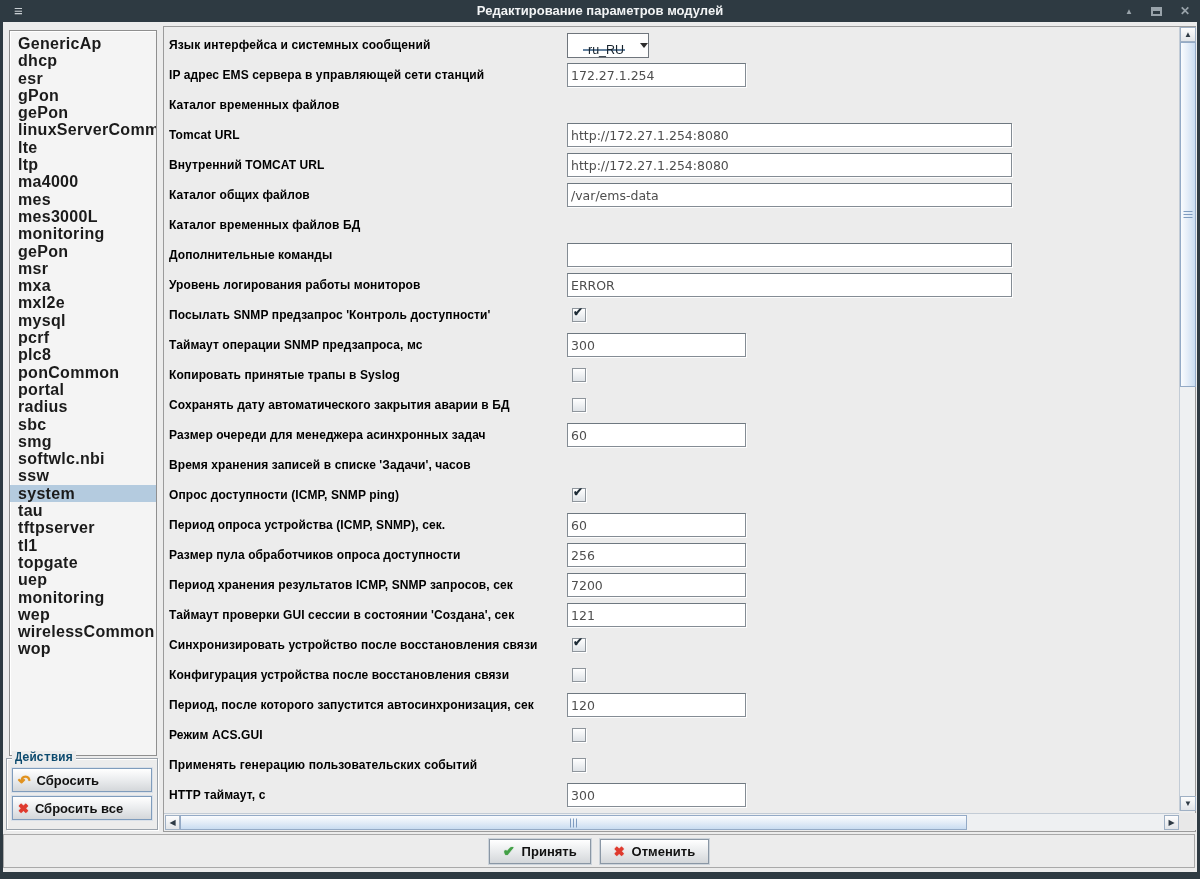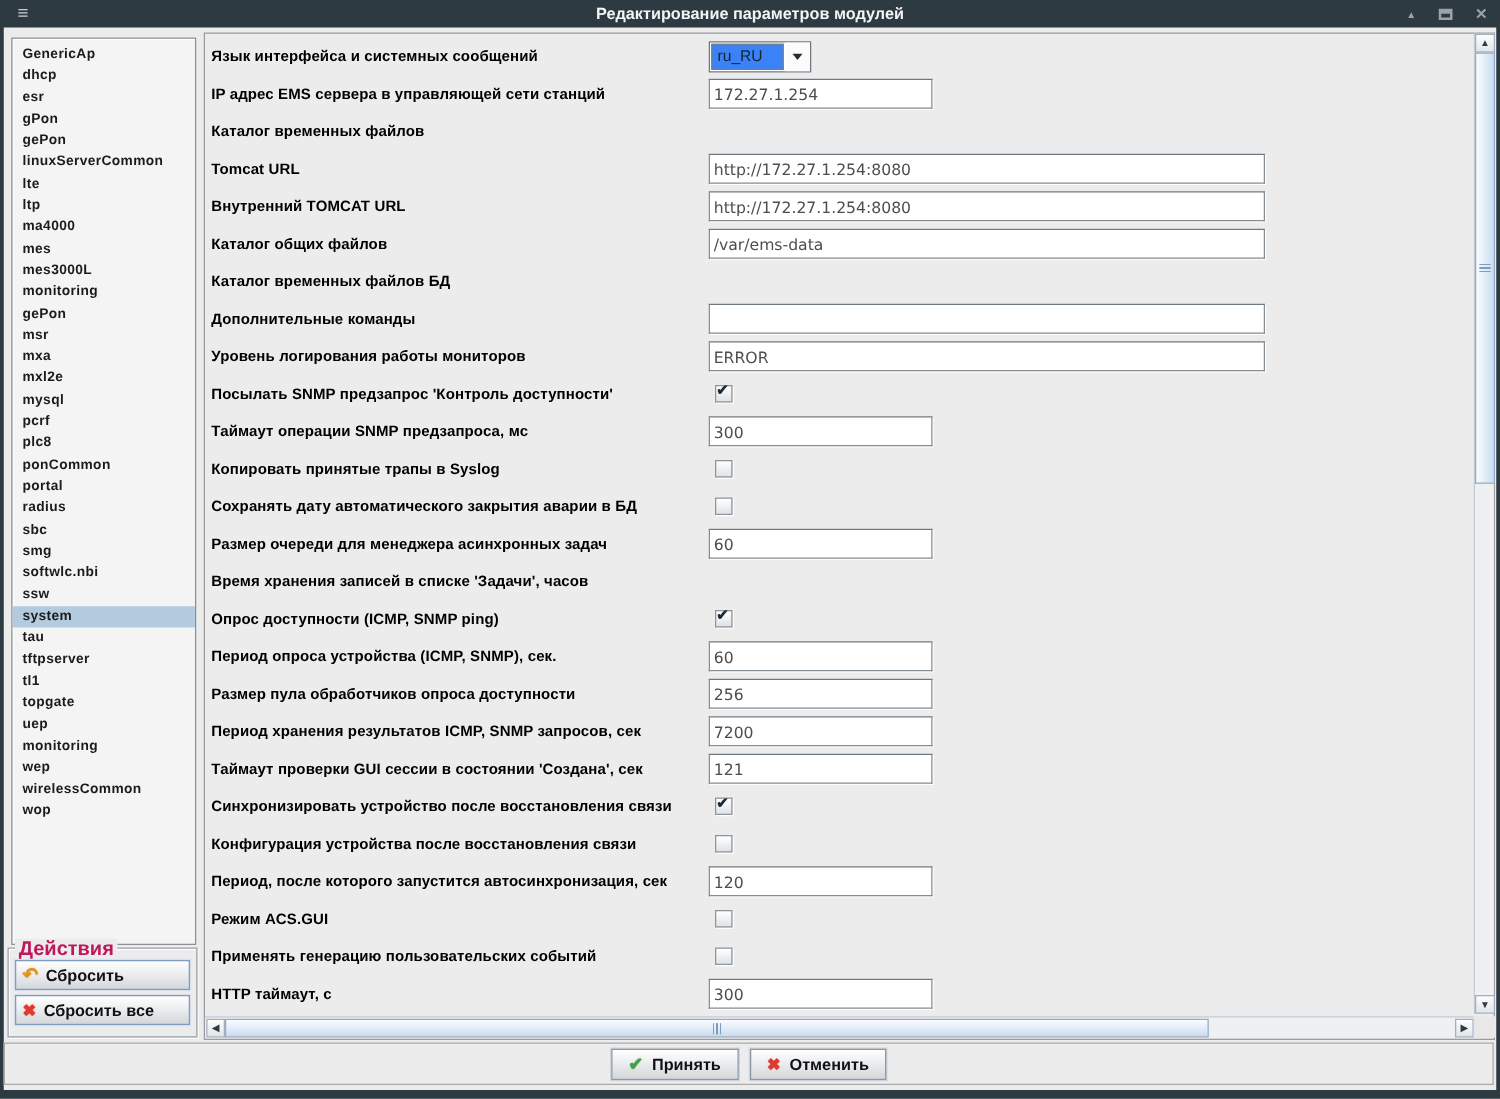--- a/index.html
+++ b/index.html
@@ -21,28 +21,28 @@
 
   
   .content{position:absolute;left:3px;top:22px;width:1194px;height:850px;background:#ececec;}
 
   
   .module-list{
     position:absolute;left:6px;top:8px;width:148px;height:726px;box-sizing:border-box;
     background:#f4f4f4;border:1px solid #8f8f8f;box-shadow:inset 1px 1px 0 #ffffff;
     padding-top:4px;overflow:hidden;
   }
-  .list-item{height:17.3px;line-height:17.3px;padding-left:8px;font-size:11px;font-weight:bold;color:#1b1b1b;letter-spacing:.3px;white-space:nowrap;cursor:default;}
+  .list-item{height:17.3px;line-height:17.3px;padding-left:8px;font-size:16px;font-weight:bold;color:#1b1b1b;letter-spacing:.3px;white-space:nowrap;cursor:default;}
   .list-item.selected{background:#b4cbdf;}
 
   
   .actions{position:absolute;left:3px;top:736px;width:152px;height:72px;box-sizing:border-box;
     border:1px solid #9aa2ab;box-shadow:inset 1px 1px 0 #fff,1px 1px 0 #fff;}
   .actions-title{position:absolute;left:5px;top:-8px;padding:0 3px;background:#ececec;
-    font-size:16px;font-weight:bold;color:#be185d;}
+    font-size:12px;font-weight:bold;color:#0c4a6e;font-family:Liberation Mono, monospace;}
   .action-btn{position:absolute;left:5px;width:140px;height:24px;box-sizing:border-box;
     display:flex;align-items:center;gap:6px;padding-left:5px;
     background:linear-gradient(#ffffff,#e8eaec 55%,#d4d7da);
     border:1px solid #7f9cbc;box-shadow:0 0 0 1px #d9e0e9;
     font-size:13px;font-weight:bold;color:#111;cursor:default;}
   .action-btn.first{top:9px;}
   .action-btn.second{top:37px;}
   .icon-undo{color:#e1921f;font-size:15px;line-height:1;font-weight:bold;text-shadow:0 0 1px #e1921f;}
   .icon-cross{color:#df3a2e;font-size:13px;line-height:1;text-shadow:0 0 1px #df3a2e;}
   .icon-check{color:#43a047;font-size:14px;line-height:1;text-shadow:0 0 1px #43a047;}
@@ -59,21 +59,21 @@
     background:#fff;border:1px solid #848c94;border-top-color:#6e7880;
     box-shadow:1px 1px 0 rgba(255,255,255,.9);
     font-family:"DejaVu Sans",sans-serif;font-size:12.5px;color:#4e4e4e;outline:none;}
   .text-input.wide{width:445px;}
   .checkbox{width:14px;height:14px;margin-left:5px;box-sizing:border-box;position:relative;
     background:linear-gradient(#ffffff,#dfe3e7);border:1px solid #8e959c;box-shadow:1px 1px 0 #fff;}
   .checkbox .check{display:none;position:absolute;left:0;top:-3px;font-size:12px;font-weight:bold;color:#1c2a35;line-height:1.1;}
   .checkbox.checked .check{display:block;}
 
   .combo{width:82px;height:25px;box-sizing:border-box;display:flex;background:#fff;border:1px solid #6f757c;cursor:default;}
-  .combo-value{flex:1;margin:1px;background:#3b82f6;border:1px solid #64829f;
+  .combo-value{flex:1;margin:15px;background:#3b82f6;border:1px solid #64829f;
     display:flex;align-items:center;padding-left:4px;font-size:12.5px;color:#16222c;}
   .combo-btn{width:20px;display:flex;align-items:center;justify-content:center;background:#fcfcfc;}
   .combo-arrow{width:0;height:0;border-left:4.5px solid transparent;border-right:4.5px solid transparent;border-top:5.5px solid #2b2b2b;}
 
   
   .vscroll{position:absolute;left:1015px;top:0;width:16px;height:784px;box-sizing:border-box;
     background:#eef0f2;border-left:1px solid #c3ccd6;}
   .hscroll{position:absolute;left:0;top:786px;width:1015px;height:17px;box-sizing:border-box;
     background:#eef0f2;border-top:1px solid #c3ccd6;}
   .scroll-btn{position:absolute;width:15px;height:15px;box-sizing:border-box;

